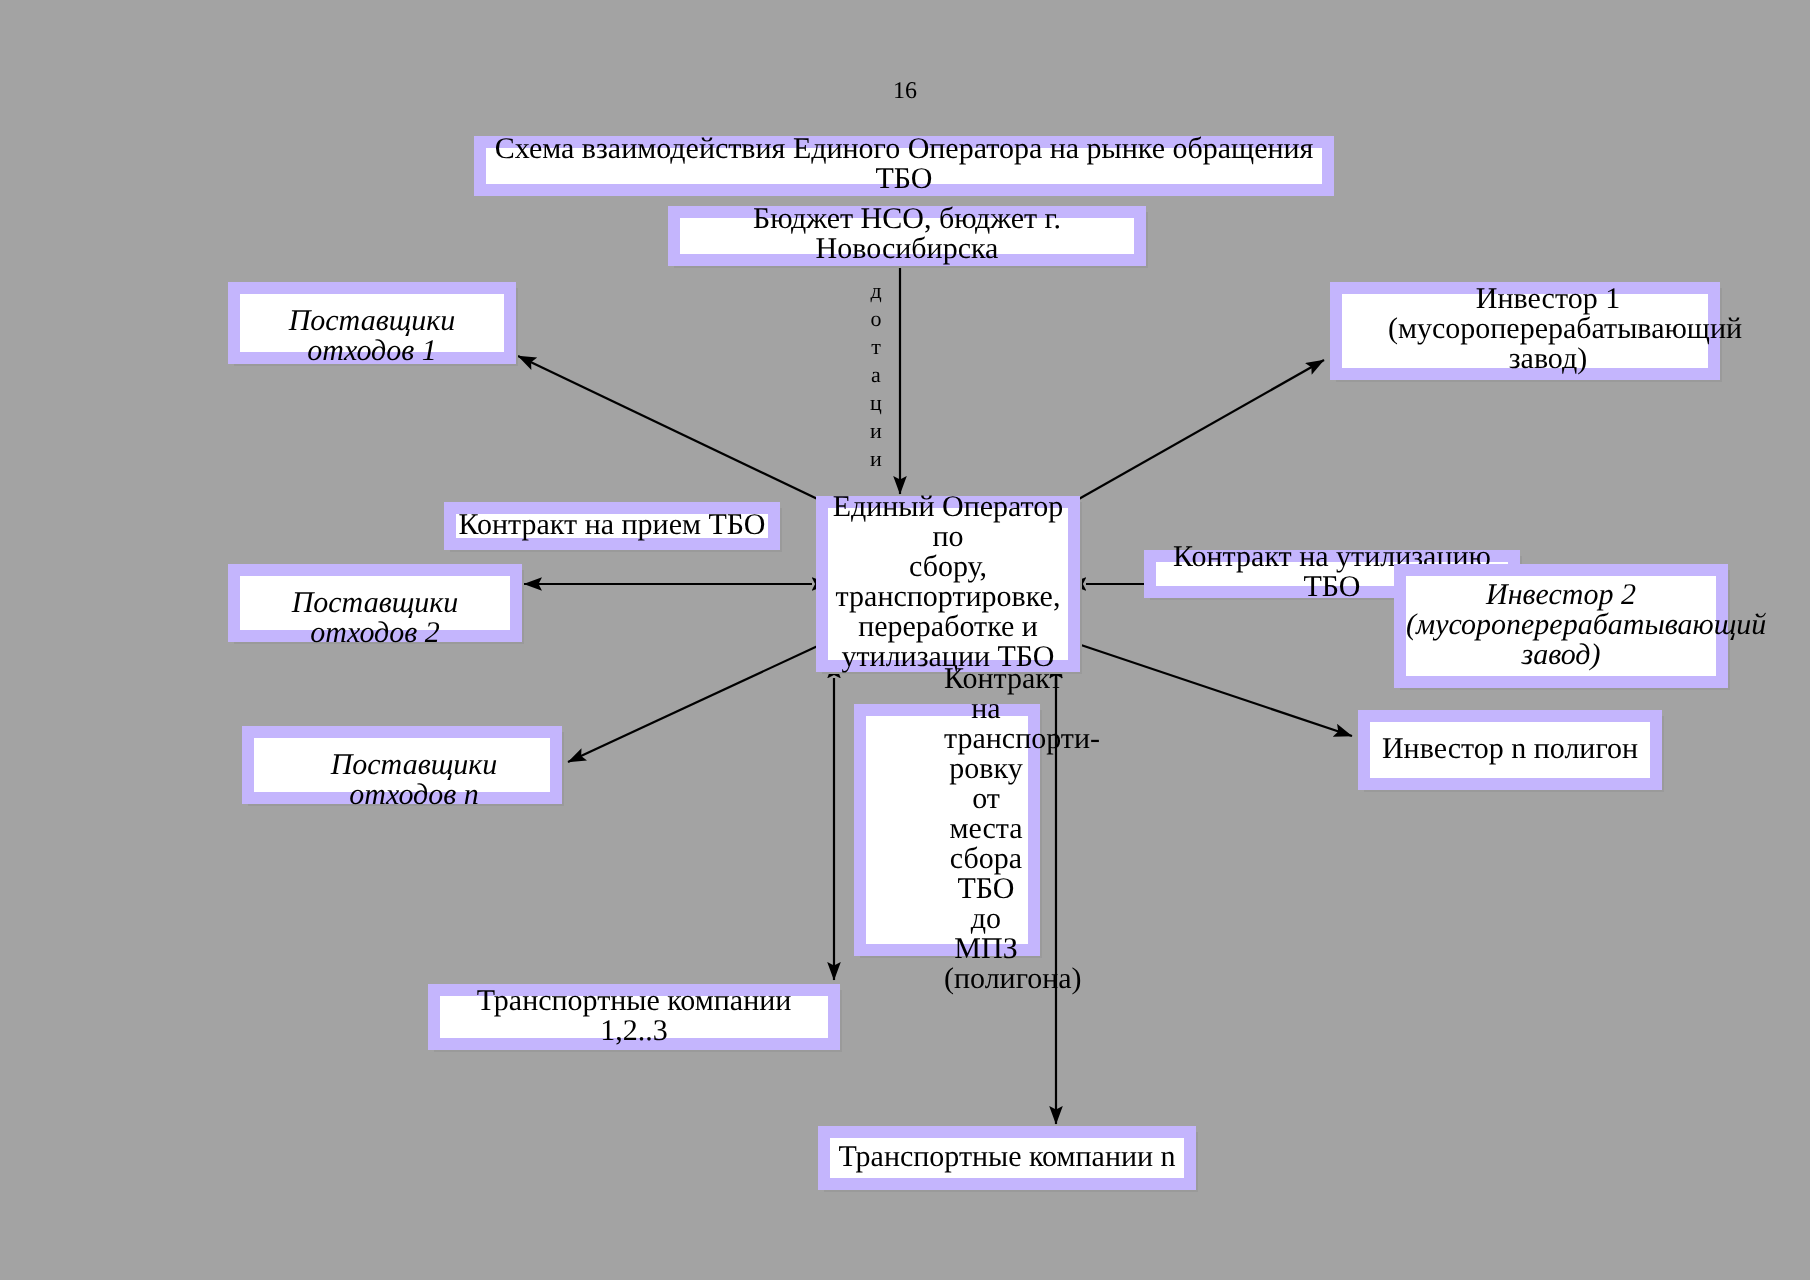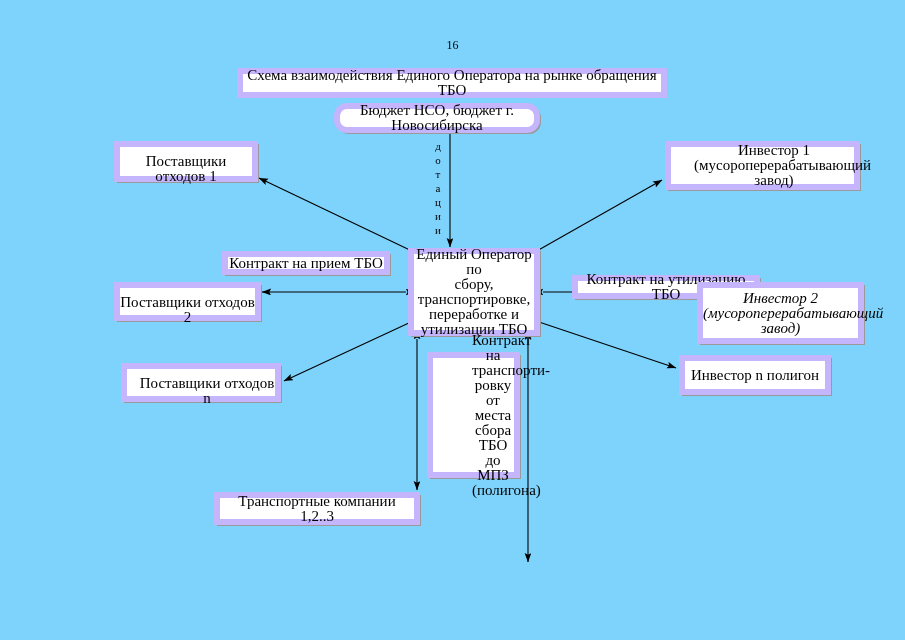--- a/index.html
+++ b/index.html
@@ -4,21 +4,21 @@
 <style>
   html, body {
     margin: 0;
     padding: 0;
     background: #ffffff;
   }
   #page {
     position: relative;
     width: 905px;
     height: 640px;
-    background: #7dd3fc;
+    background: #a3a3a3;
     font-family: "Liberation Serif", "DejaVu Serif", serif;
     color: #000000;
     overflow: hidden;
   }
   
   .page-number {
     position: absolute;
     left: 0;
     top: 38px;
     width: 905px;
@@ -36,21 +36,21 @@
     line-height: 15px;
     box-shadow: 2px 2px 0 -1px #9a9a9a;
     z-index: 3;
   }
   .box .txt {
     display: block;
     width: 100%;
     white-space: pre-line;
   }
   .center-h { text-align: center; }
-  .pad-top { padding-top: 7px; }
+  .pad-top { padding-top: 7px; font-style: italic; }
   .vcenter {
     display: flex;
     align-items: center;
     justify-content: center;
     height: 100%;
   }
   .noshadow { box-shadow: none; }
 
   
   .vcaption {
@@ -108,21 +108,21 @@
 
     <line x1="528" y1="339" x2="528" y2="562" stroke="#000" stroke-width="1.1" marker-end="url(#ah)" marker-start="url(#ah-start)"></line>
   </svg>
 
   <div class="box noshadow" style="left:237px; top:68px; width:430px; height:30px;">
     <div class="vcenter center-h">
       <span class="txt">Схема взаимодействия Единого Оператора на рынке обращения ТБО</span>
     </div>
   </div>
 
-  <div class="box" style="left:334px; top:103px; width:206px; height:30px;border-radius:13px;">
+  <div class="box" style="left:334px; top:103px; width:239px; height:30px;">
     <div class="vcenter center-h">
       <span class="txt">Бюджет НСО, бюджет г. Новосибирска</span>
     </div>
   </div>
 
   <div class="vcaption" style="left:431px; top:139px;">
     <span>д</span>
     <span>о</span>
     <span>т</span>
     <span>а</span>
@@ -196,14 +196,19 @@
       <span class="txt">Инвестор n полигон</span>
     </div>
   </div>
 
   <div class="box" style="left:214px; top:492px; width:206px; height:33px;">
     <div class="vcenter center-h">
       <span class="txt">Транспортные компании 1,2..3</span>
     </div>
   </div>
 
+  <div class="box" style="left:409px; top:563px; width:189px; height:32px;">
+    <div class="vcenter center-h">
+      <span class="txt">Транспортные компании n</span>
+    </div>
+  </div>
 
 </div>
 
 </body></html>

